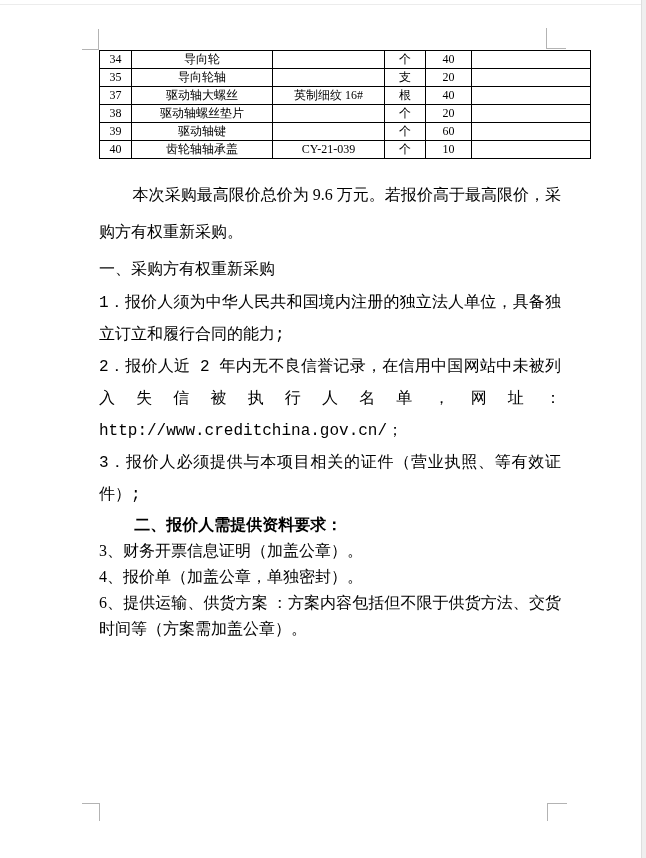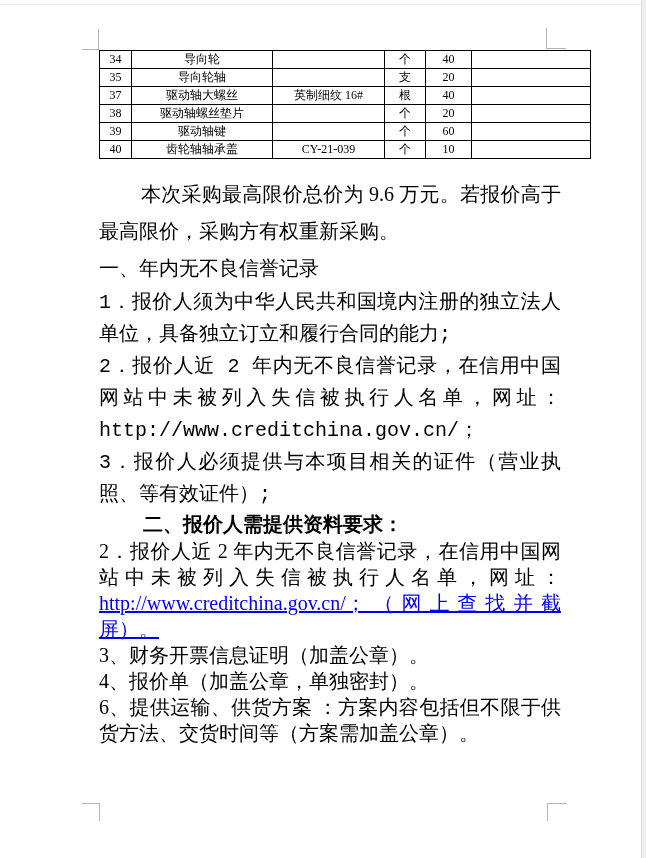--- a/index.html
+++ b/index.html
@@ -72,21 +72,21 @@
     vertical-align: middle;
     white-space: nowrap;
     overflow: hidden;
     line-height: 17px;
   }
   .flow {
     position: absolute;
     left: 99px;
     top: 176px;
     width: 462px;
-    font-size: 20px;
+    font-size: 16px;
   }
   .flow p { margin: 0; }
   .intro {
     margin-top: 8px;
     line-height: 37px;
     text-indent: 2.1em;
     text-align: justify;
   }
   .sec1-heading {
     line-height: 37px;
@@ -183,29 +183,28 @@
           <td>10</td>
           <td></td>
         </tr>
       </tbody>
   </table>
 
   <div class="flow">
 
     <p class="intro">本次采购最高限价总价为 9.6 万元。若报价高于最高限价，采购方有权重新采购。</p>
 
-    <p class="sec1-heading">一、年内无不良信誉记录</p>
+    <p class="sec1-heading">一、采购方有权重新采购</p>
 
     <p class="sec1-item">1．报价人须为中华人民共和国境内注册的独立法人单位，具备独立订立和履行合同的能力;</p>
     <p class="sec1-item">2．报价人近 2 年内无不良信誉记录，在信用中国网站中未被列入失信被执行人名单，网址：http://www.creditchina.gov.cn/；</p>
     <p class="sec1-item">3．报价人必须提供与本项目相关的证件（营业执照、等有效证件）;</p>
 
     <p class="sec2-heading">二、报价人需提供资料要求：</p>
 
 
-    <p class="sec2-item"><span>2．报价人近 2 年内无不良信誉记录，在信用中国网站中未被列入失信被执行人名单，网址：</span><a href="#" class="doc-link">http://www.creditchina.gov.cn/；（网上查找并截屏）。</a></p>
 
     <p class="sec2-item">3、财务开票信息证明（加盖公章）。</p>
     <p class="sec2-item">4、报价单（加盖公章，单独密封）。</p>
     <p class="sec2-item">6、提供运输、供货方案 ：方案内容包括但不限于供货方法、交货时间等（方案需加盖公章）。</p>
 
   </div>
 </div>
 
 </body></html>

